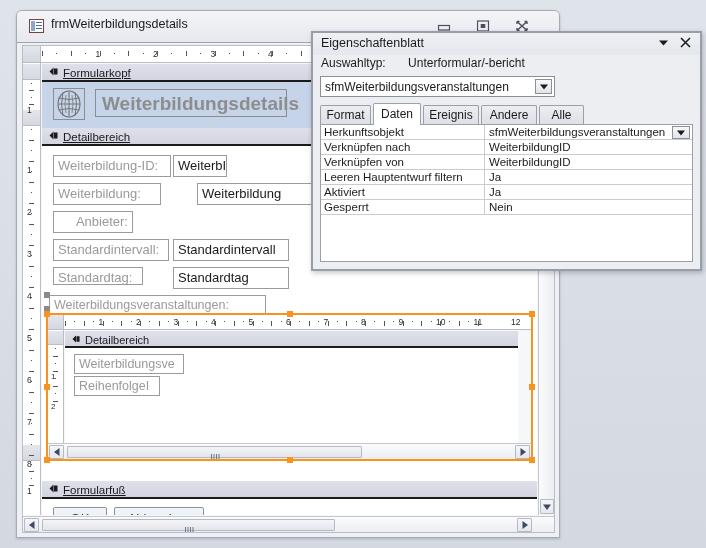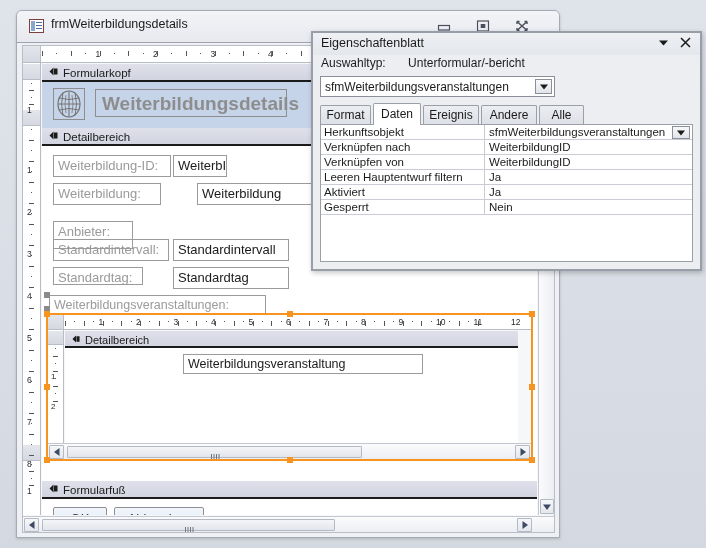--- a/index.html
+++ b/index.html
@@ -72,21 +72,21 @@
     position:absolute;left:0;top:17px;width:18px;bottom:17px;
     background:#fff;border-right:1px solid #b9bdc6;box-sizing:border-box;
   }
   .vbox{position:absolute;left:0;width:17px;background:linear-gradient(180deg,#e4e6ec,#d5d8e1);
         border-bottom:1px solid #b9bdc6;border-top:1px solid #fff;box-sizing:border-box;}
   .vnum{position:absolute;left:4px;font-size:8.5px;color:#2a2a2a;}
   .vdot{position:absolute;left:8px;width:1px;height:1px;background:#555;}
   .vbar{position:absolute;left:6px;width:5px;height:1px;background:#555;}
 
   
-  .canvas{position:absolute;left:19px;top:18px;right:17px;bottom:17px;background:#737373;overflow:hidden;}
+  .canvas{position:absolute;left:19px;top:18px;right:17px;bottom:17px;background:#737373;overflow:hidden;text-decoration:underline;}
 
   .sectionbar{
     position:relative;height:18px;
     background:linear-gradient(180deg,#dfe0ea 0%,#d2d4e0 100%);
     border-bottom:2px solid #1b1b1b;
     font-size:11.5px;color:#1b1b1b;line-height:17px;
     box-sizing:border-box;
   }
   .sectionbar .tri{
     display:inline-block;margin:0 5px 0 7px;vertical-align:1px;
@@ -358,21 +358,21 @@
           </span><span>Detailbereich</span>
         </div>
         <div class="secbody" style="height:335px;">
 
           <div class="lbl" style="left:11px;top:9px;width:118px;height:22px;">Weiterbildung-ID:</div>
           <div class="txt" style="left:131px;top:9px;width:54px;height:22px;">WeiterbI</div>
 
           <div class="lbl" style="left:11px;top:37px;width:108px;height:22px;">Weiterbildung:</div>
           <div class="txt" style="left:155px;top:37px;width:170px;height:22px;">Weiterbildung</div>
 
-          <div class="lbl" style="left:11px;top:75px;width:80px;height:28px;">Anbieter:</div>
+          <div class="lbl" style="left:11px;top:65px;width:80px;height:22px;text-align:right;">Anbieter:</div>
 
           <div class="lbl" style="left:11px;top:93px;width:116px;height:22px;">Standardintervall:</div>
           <div class="txt" style="left:131px;top:93px;width:116px;height:22px;">Standardintervall</div>
 
           <div class="lbl" style="left:11px;top:121px;width:90px;height:18px;">Standardtag:</div>
           <div class="txt" style="left:131px;top:121px;width:116px;height:22px;">Standardtag</div>
 
           <div class="lbl" style="left:7px;top:149px;width:217px;height:20px;font-size:12.5px;">Weiterbildungsveranstaltungen:</div>
           <div class="handle g" style="left:2px;top:146px;"></div>
           <div class="handle g" style="left:2px;top:160px;"></div>
@@ -461,22 +461,23 @@
 
               <div class="subcv">
                 <div class="sectionbar" style="height:17px;line-height:16px;font-size:11px;">
                   <span class="tri">
                     <svg width="8" height="8" viewBox="0 0 9 9">
                         <path d="M0.5 4.5 L4.5 0.5 L4.5 8.5 Z M5 1.5 L8.5 1.5 L8.5 7.5 L5 7.5 Z" fill="#1b1b1b"></path>
                       </svg>
                   </span><span>Detailbereich</span>
                 </div>
                 <div class="secbody" style="height:98px;">
-                  <div class="txt" style="left:118px;top:6px;width:240px;height:20px;font-size:12.5px;">Weiterbildungsveranstaltung</div>
-
+                  <div class="lbl" style="left:9px;top:6px;width:110px;height:20px;font-size:12.5px;">Weiterbildungsve</div>
+
+                  <div class="lbl" style="left:9px;top:28px;width:86px;height:20px;font-size:12.5px;">ReihenfolgeI</div>
                 </div>
               </div>
 
               <div class="hsb">
                 <div class="sbtn" style="left:1px;">
                   <svg width="7" height="8" viewBox="0 0 7 8">
                       <path d="M6 0 L6 8 L0.5 4 Z" fill="#3d4a63"></path>
                     </svg>
                 </div>
                 <div class="thumb" style="left:19px;width:295px;">

